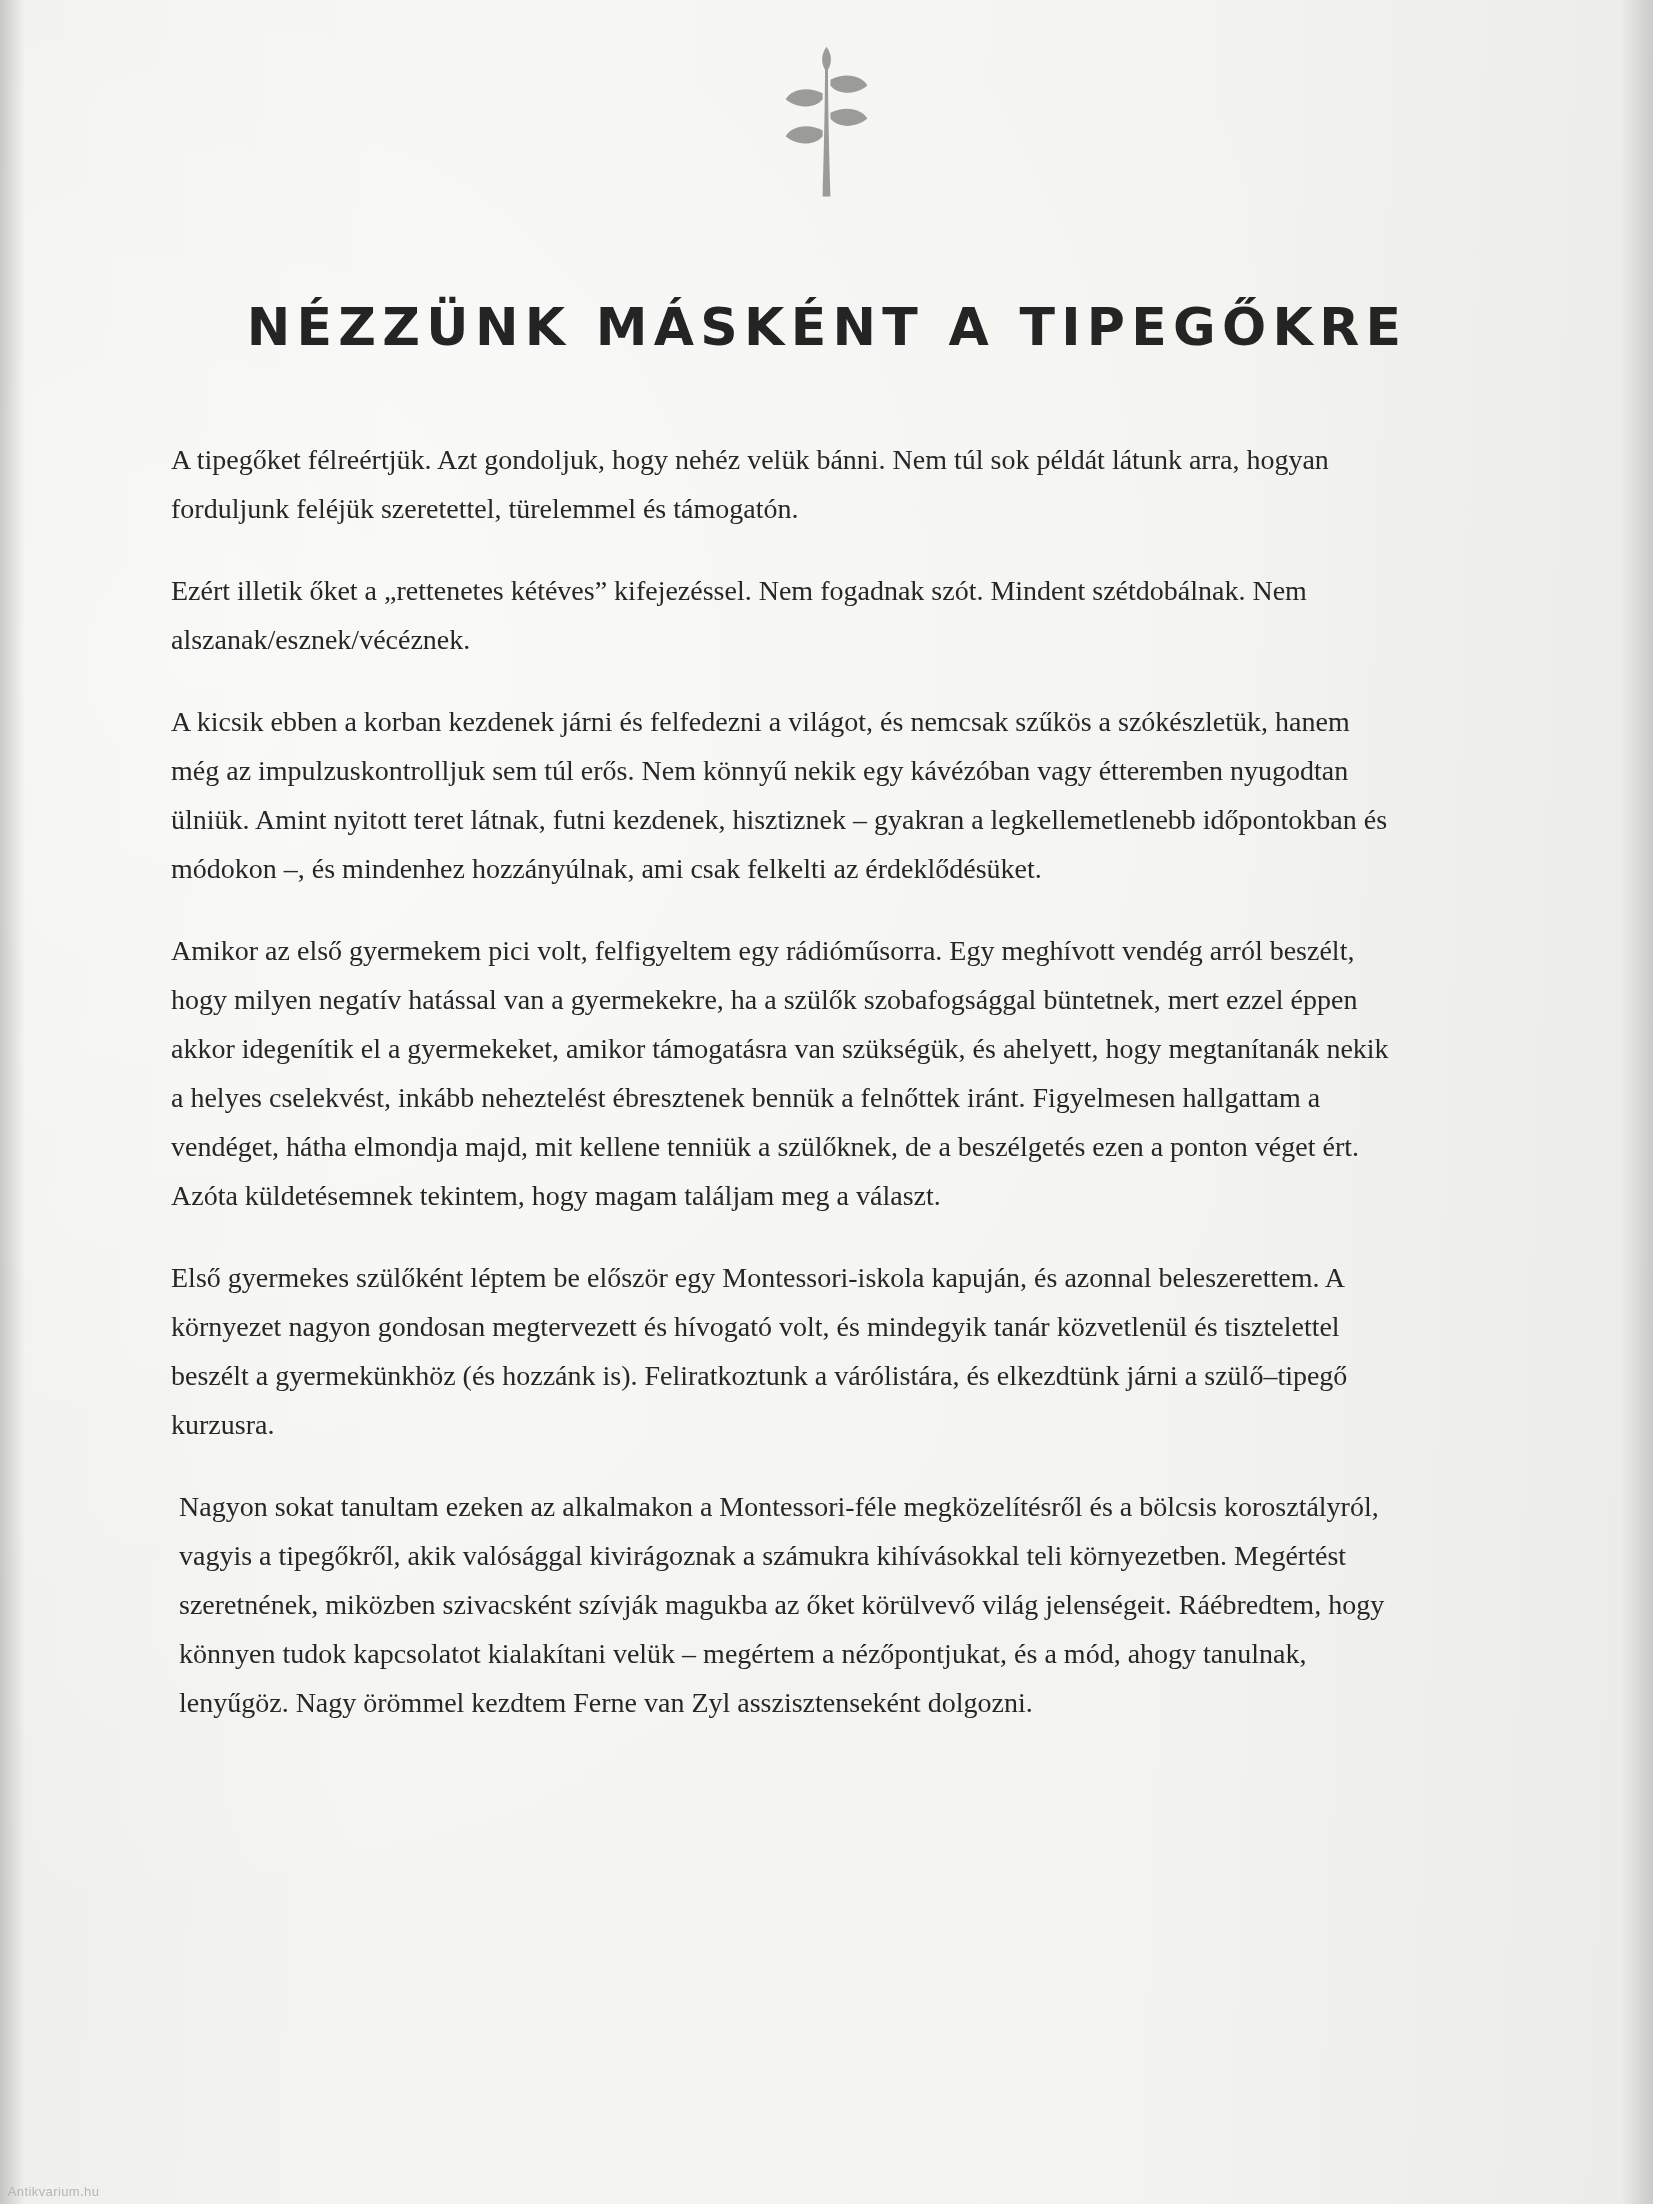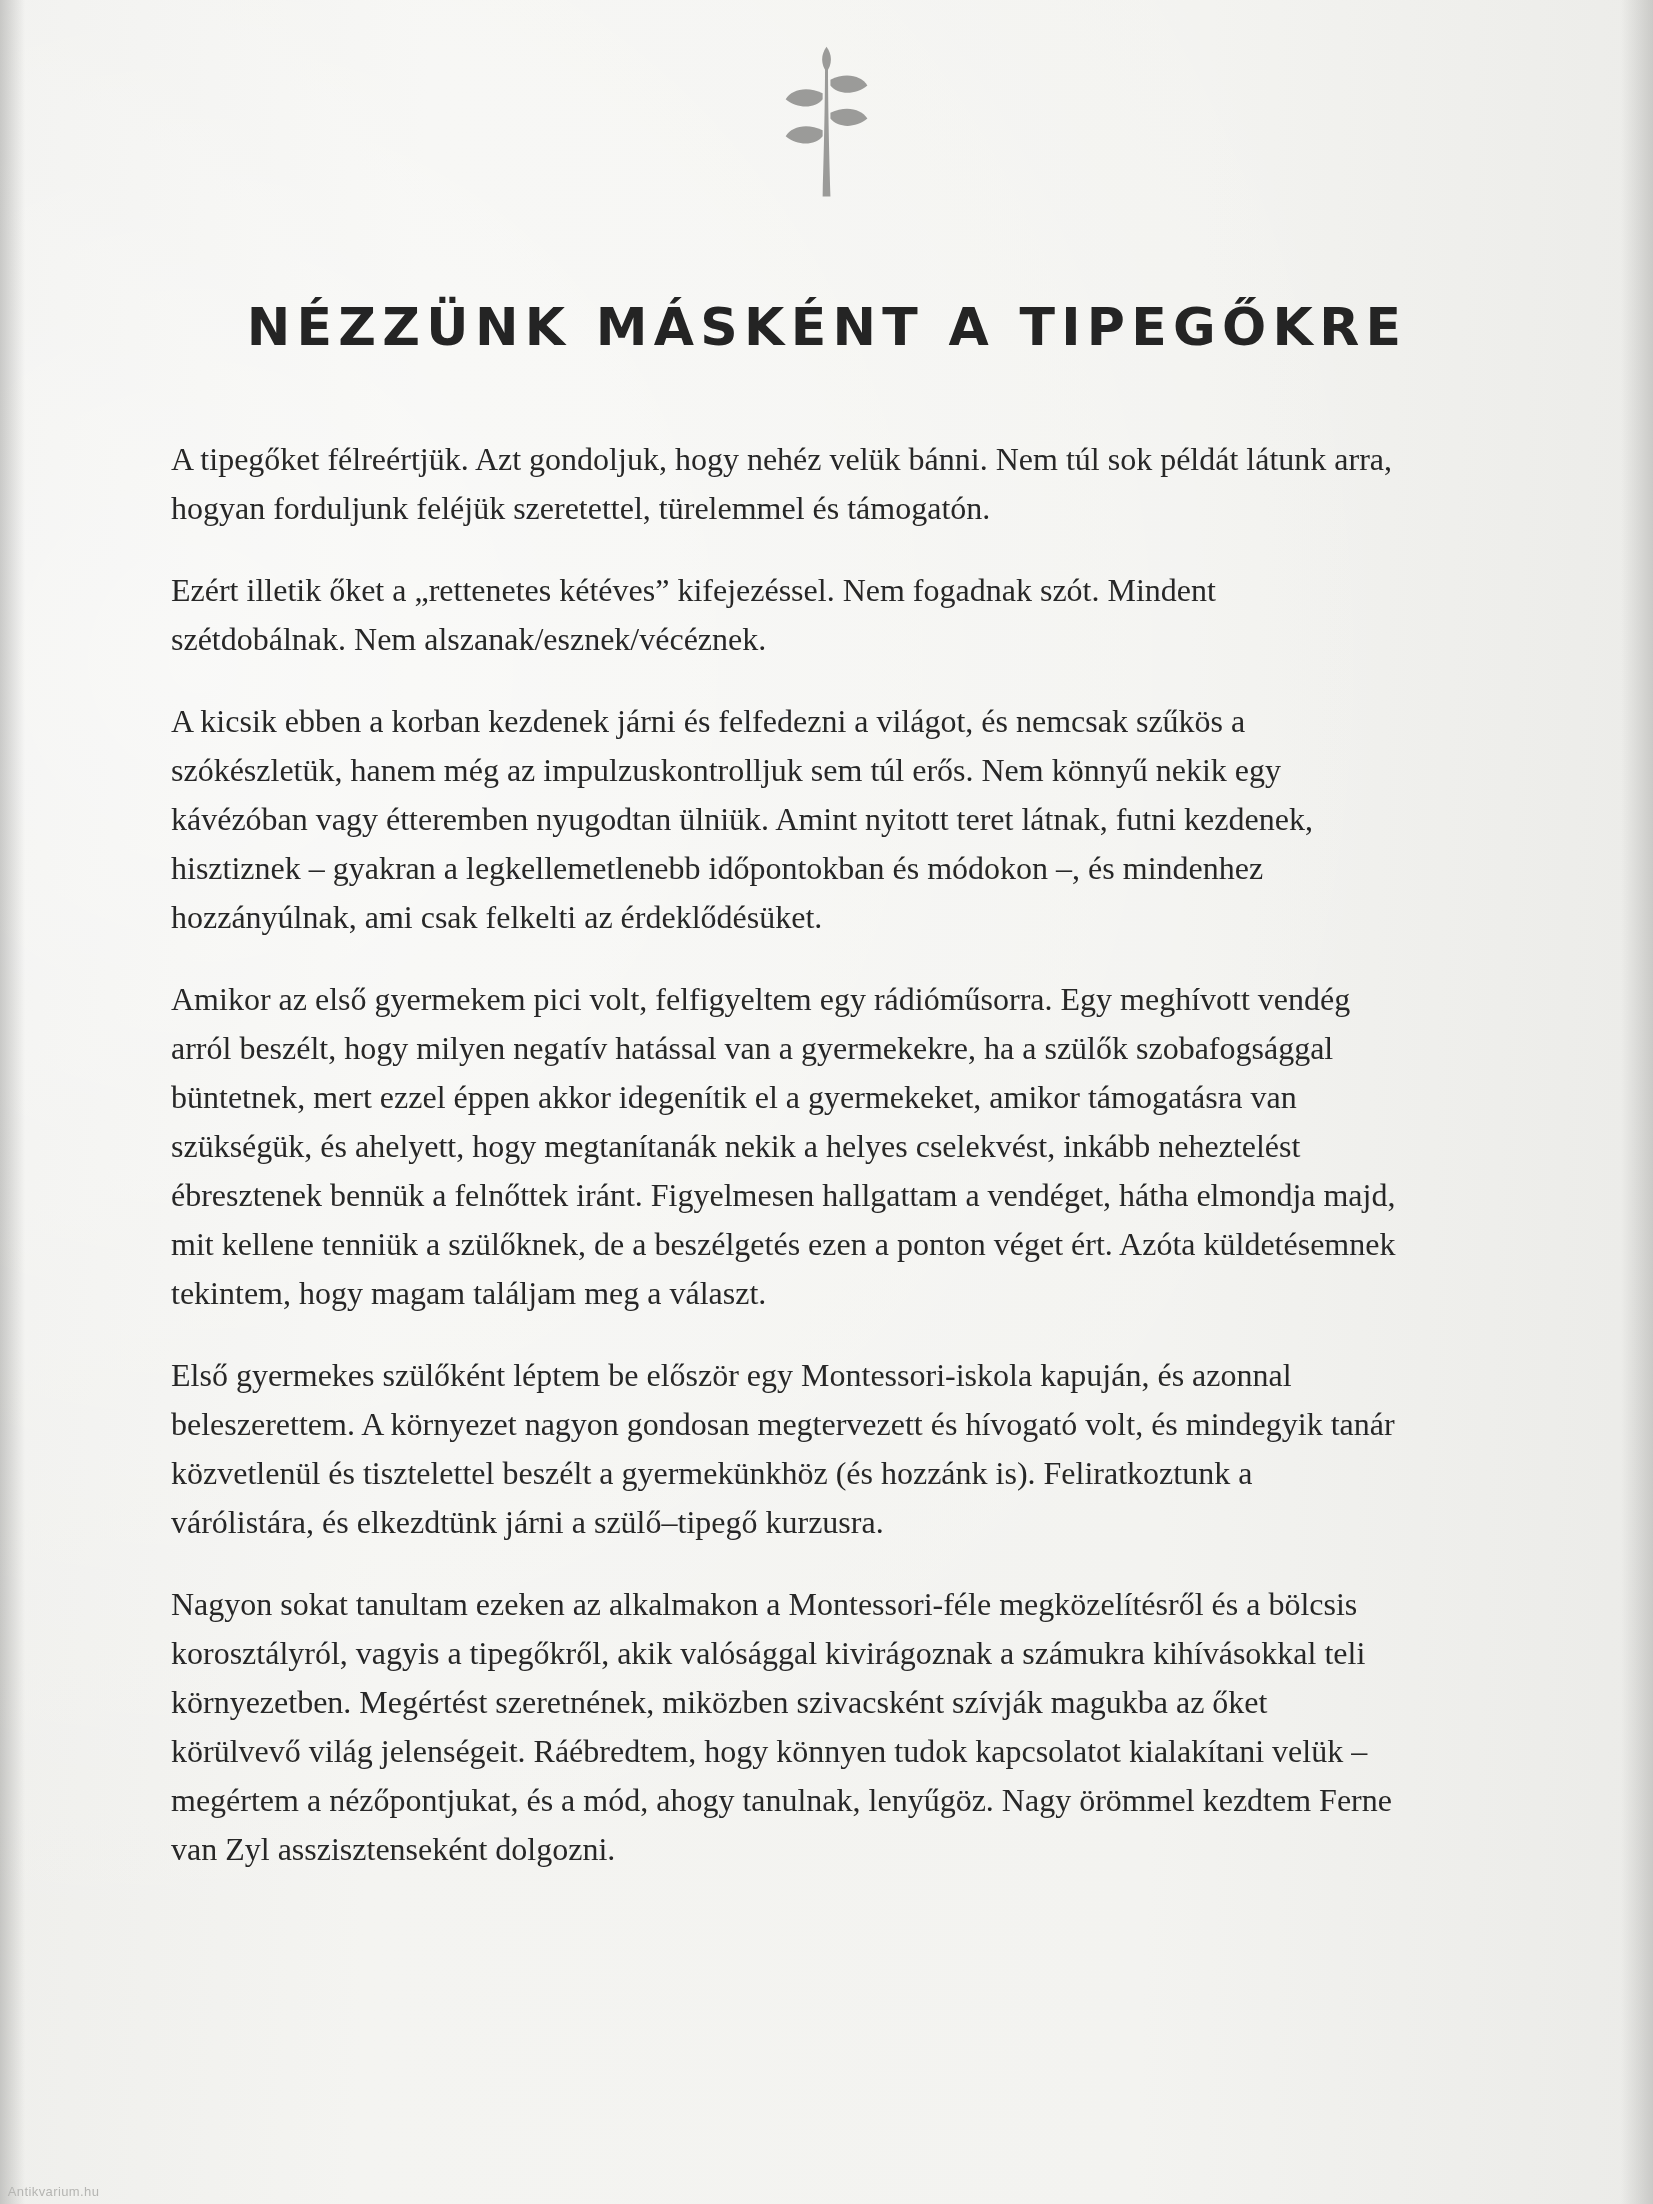--- a/index.html
+++ b/index.html
@@ -64,31 +64,32 @@
     letter-spacing: 6.3px;
     color: #242424;
   }
 
   .body-text {
     position: absolute;
     top: 435px;
     left: 171px;
     width: 1225px;
     font-family: "Liberation Serif", serif;
-    font-size: 32px;
+    font-size: 28px;
     line-height: 49px;
     color: #272727;
     text-align: left;
   }
 
   .body-text p {
     margin: 0 0 33px 0;
   }
   .body-text p:last-child {
     margin-bottom: 0;
+    margin-left: 8px;
   }
 
   .watermark {
     position: absolute;
     left: 7.8px;
     bottom: 5.8px;
     font-family: "Liberation Sans", sans-serif;
     font-size: 13px;
     color: #b5b5b2;
     letter-spacing: 0.4px;

